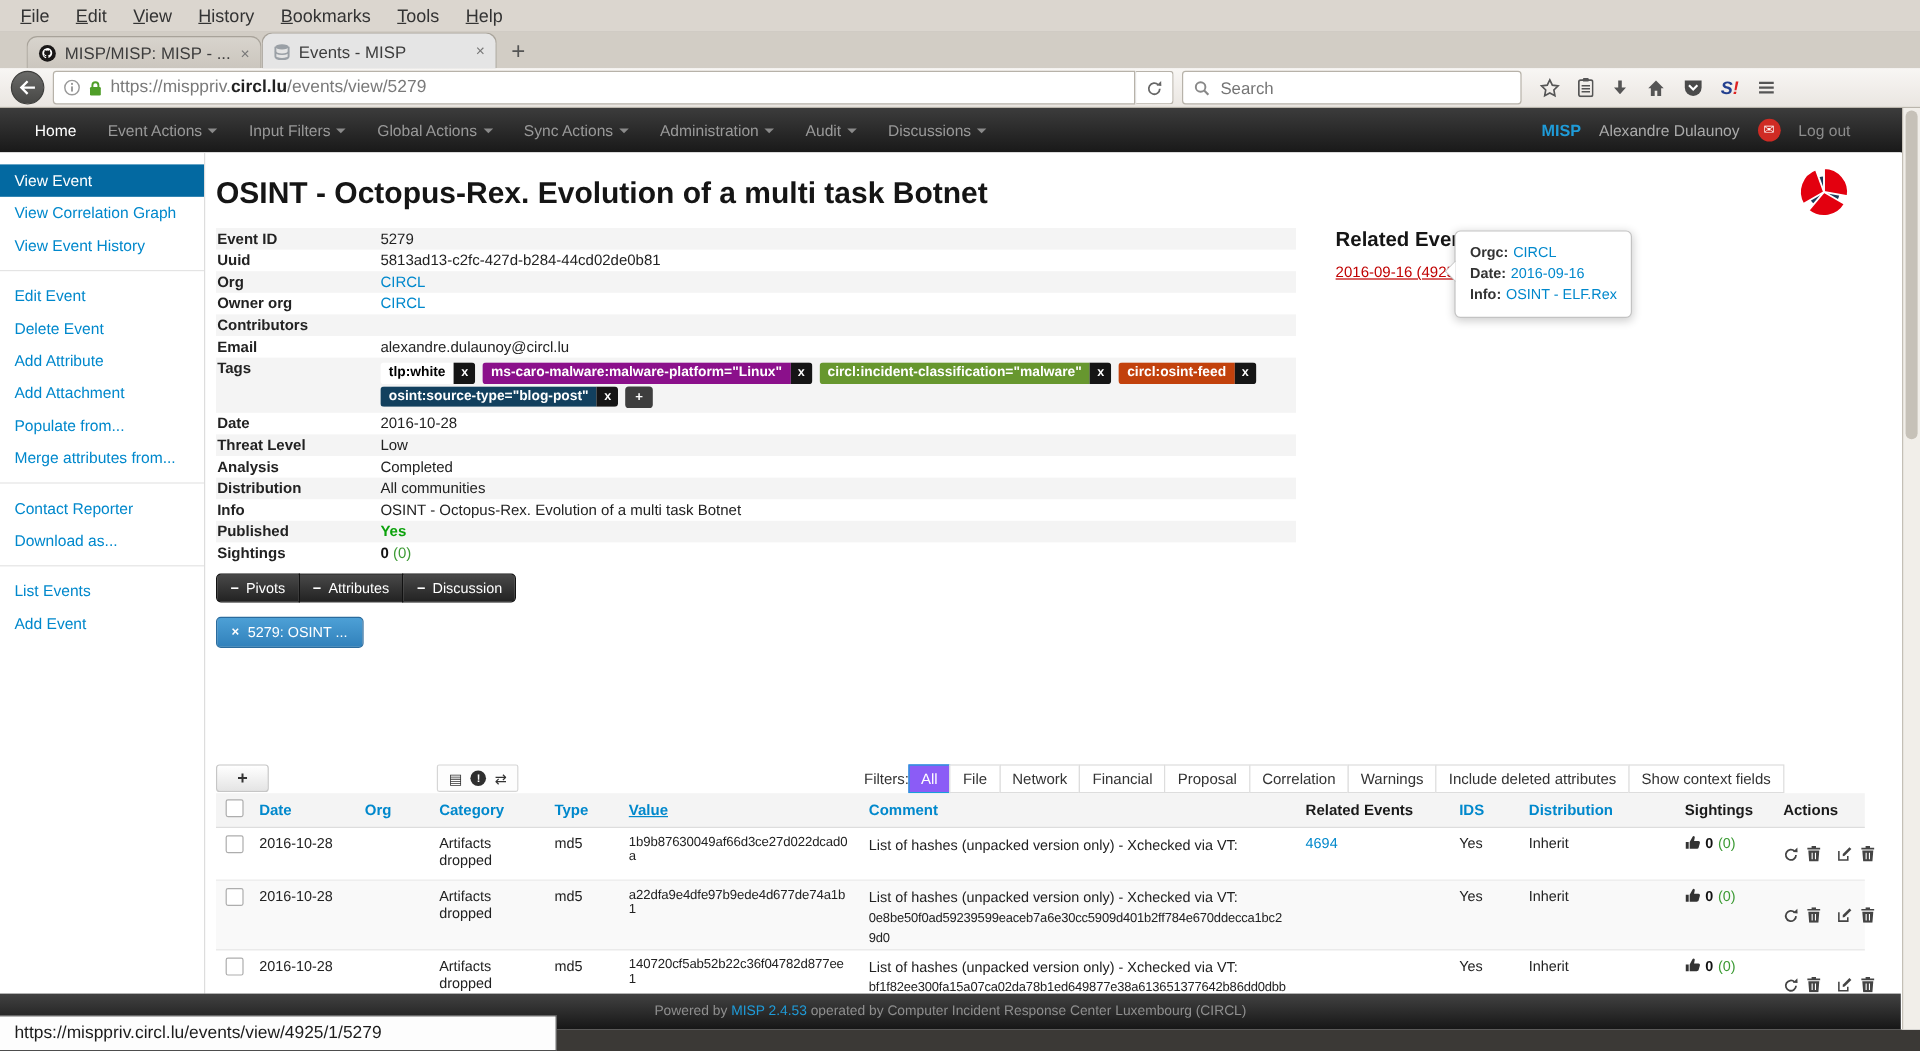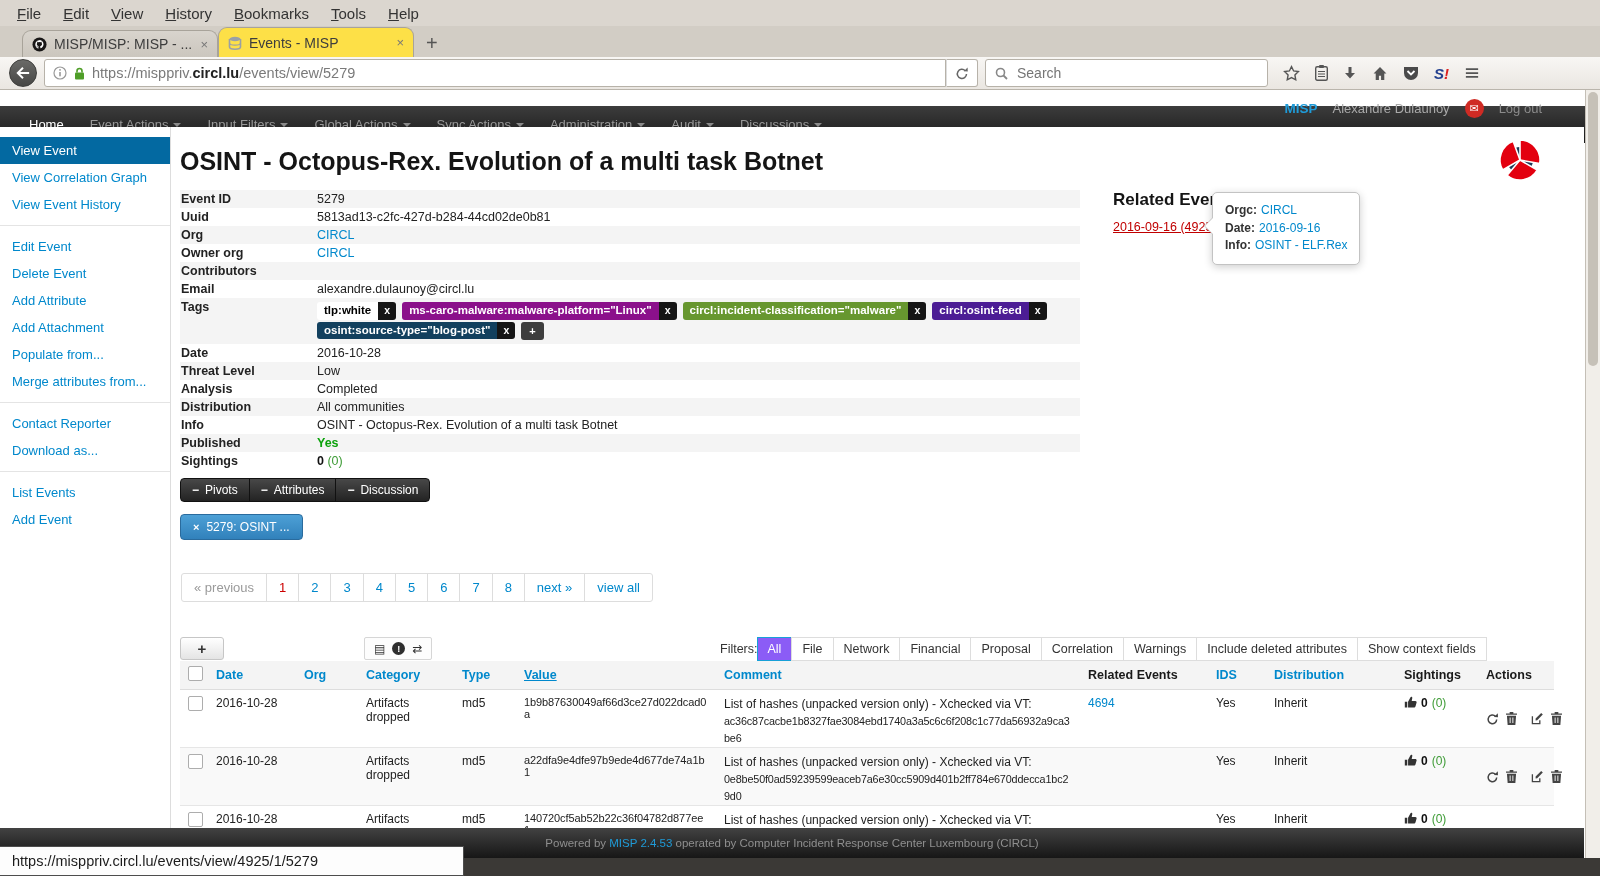--- a/index.html
+++ b/index.html
@@ -8,41 +8,41 @@
   #app{position:absolute;inset:0}
   .band{position:absolute;left:0;right:0}
 
   
   #menubar{top:0;height:26px;background:#dbd6cf;border-bottom:1px solid #c9c4bc;display:flex;align-items:center;padding-left:6px}
   .menu-item{display:inline-block;padding:0 11px;font-size:15px;color:#333;line-height:25px}
   .menu-item::first-letter{text-decoration:underline}
 
   #tabbar{top:26px;height:31px;background:#d2cdc5;display:flex;align-items:flex-end;padding-left:22px}
   .tab{display:flex;align-items:center;gap:7px;width:196px;height:27px;border:1px solid #a8a39a;border-bottom:none;border-radius:9px 9px 0 0;padding:0 9px;background:linear-gradient(#d8d4cd,#cbc6be);box-sizing:border-box}
-  .tab.active{background:#fde047;height:30px;z-index:2}
+  .tab.active{background:#e5e5e5;height:30px;z-index:2}
   .tab-title{flex:1;font-size:14px;color:#3d3d3d;white-space:nowrap;overflow:hidden}
   .tab-close{color:#777;font-size:13px}
   .newtab{font-size:20px;color:#555;padding:0 12px;line-height:28px}
   .icn svg{display:block}
 
   #toolbar{top:57px;height:33px;background:linear-gradient(#f8f6f4,#eae6e1);border-bottom:1px solid #bab5ac;display:flex;align-items:center;padding:0 9px;gap:7px;box-sizing:border-box}
   .backbtn{width:26px;height:26px;border-radius:50%;background:linear-gradient(#6a6a68,#474745);border:1px solid #3e3e3c;display:flex;align-items:center;justify-content:center;flex:none}
   .urlwrap{display:flex;height:28px;flex:none;width:934px}
   .urlfield{flex:1;background:#fff;border:1px solid #b7b2a9;border-radius:3px 0 0 3px;display:flex;align-items:center;padding:0 8px;gap:7px;font-size:14.5px;min-width:0}
   .url-grey{color:#7a7a7a}.url-host{color:#222;font-weight:bold}
   .url-spacer{flex:1}
   .reloadbtn{width:30px;border:1px solid #b7b2a9;border-left:1px solid #ddd;border-radius:0 3px 3px 0;background:#fff;display:flex;align-items:center;justify-content:center}
   .searchbox{width:283px;height:28px;background:#fff;border:1px solid #b7b2a9;border-radius:3px;display:flex;align-items:center;padding:0 9px;gap:7px;box-sizing:border-box;flex:none}
   .searchbox input{border:none;outline:none;flex:1;font-size:14px;font-family:inherit;color:#444;background:transparent;min-width:0}
   .tbicons{display:flex;align-items:center;gap:15px;margin-left:8px}
   .s-ext{font-size:15px;font-weight:bold;font-style:italic}
   .s-ext .s{color:#23408f}.s-ext .x{color:#d22}
 
   
-  #mispnav{top:106px;height:37px;background:linear-gradient(#3c3c3c,#191919);display:flex;align-items:flex-start;padding-left:16px;box-sizing:border-box}
+  #mispnav{top:90px;height:37px;background:linear-gradient(#3c3c3c,#191919);display:flex;align-items:flex-start;padding-left:16px;box-sizing:border-box}
   .nav-item{font-size:13px;color:#999;padding:0 13px;line-height:37px;display:flex;align-items:center;gap:5px}
   .nav-item.active{color:#fff}
   .caret{width:0;height:0;border-left:4px solid transparent;border-right:4px solid transparent;border-top:4px solid #8a8a8a;display:inline-block}
   #nav-right{position:absolute;right:58px;top:90px;height:37px;display:flex;align-items:center;gap:15px;z-index:3}
   .brand{color:#1f9bd8;font-weight:bold;font-size:13.5px}
   .username{color:#aaa;font-size:13px}
   .mailbubble{width:19px;height:19px;border-radius:50%;background:#cf2b24;color:#fff;font-size:11px;display:flex;align-items:center;justify-content:center}
   .logout{color:#8c8c8c;font-size:13px}
 
   
@@ -324,21 +324,21 @@
               </span>
               <span class="tag">
                 <span class="tag-label" style="background: rgb(139, 16, 139); color: rgb(255, 255, 255);">ms-caro-malware:malware-platform="Linux"</span>
                 <span class="tag-x">x</span>
               </span>
               <span class="tag">
                 <span class="tag-label" style="background: rgb(103, 151, 47); color: rgb(255, 255, 255);">circl:incident-classification="malware"</span>
                 <span class="tag-x">x</span>
               </span>
               <span class="tag">
-                <span class="tag-label" style="background: #4c1d95; color: rgb(255, 255, 255);">circl:osint-feed</span>
+                <span class="tag-label" style="background: #c2410c; color: rgb(255, 255, 255);">circl:osint-feed</span>
                 <span class="tag-x">x</span>
               </span>
             </div>
             <div class="tagline">
               <span class="tag">
                 <span class="tag-label" style="background: rgb(18, 64, 94); color: rgb(255, 255, 255);">osint:source-type="blog-post"</span>
                 <span class="tag-x">x</span>
               </span>
               <span class="tag-plus">+</span>
             </div>
@@ -409,33 +409,20 @@
           <span class="minus">−</span>
           <span>Discussion</span>
         </span>
       </div>
 
     <div id="pivot-chip">
       <span class="chip-x">×</span>
       <span>5279: OSINT ...</span>
     </div>
 
-    <div id="pagination">
-        <span class="pg disabled">« previous</span>
-        <span class="pg current">1</span>
-        <span class="pg">2</span>
-        <span class="pg">3</span>
-        <span class="pg">4</span>
-        <span class="pg">5</span>
-        <span class="pg">6</span>
-        <span class="pg">7</span>
-        <span class="pg">8</span>
-        <span class="pg">next »</span>
-        <span class="pg">view all</span>
-      </div>
 
     <div id="attr-toolbar">
       <div class="plusbtn">
           <span>+</span>
         </div>
       <div class="iconbox">
         <span>▤</span>
         <span class="alerticon">
             <span>!</span>
           </span>
@@ -475,21 +462,20 @@
       <div id="attr-rows">
           <div class="trow">
             <div class="tcell" style="width: 28px;"><span class="cbx"></span></div>
             <div class="tcell" style="width: 88px;">2016-10-28</div>
             <div class="tcell" style="width: 62px;"></div>
             <div class="tcell" style="width: 96px;">Artifacts dropped</div>
             <div class="tcell" style="width: 62px;">md5</div>
             <div class="tcell mono-ish" style="width: 200px;">1b9b87630049af66d3ce27d022dcad0a</div>
             <div class="tcell" style="width: 364px;">
               <div class="cmt-line">List of hashes (unpacked version only) - Xchecked via VT:</div>
-              <div class="cmt-hash">ac36c87cacbe1b8327fae3084ebd1740a3a5c6c6f208c1c77da56932a9ca3be6</div>
             </div>
             <div class="tcell" style="width: 128px;"><a>4694</a></div>
             <div class="tcell" style="width: 58px;">Yes</div>
             <div class="tcell" style="width: 130px;">Inherit</div>
             <div class="tcell sight-cell" style="width: 82px;">
               <span class="icn">
                 <svg width="13" height="13" viewBox="0 0 16 16">
                   <path fill="#333" d="M1 7h3v7H1zM5 14V7l3-5.5c.8-1.4 2.6-.4 2.2 1L9.5 6H14c1 0 1.8 1 1.5 2l-1.3 4.5c-.3 1-1 1.5-2 1.5z"></path>
                 </svg>
               </span>

